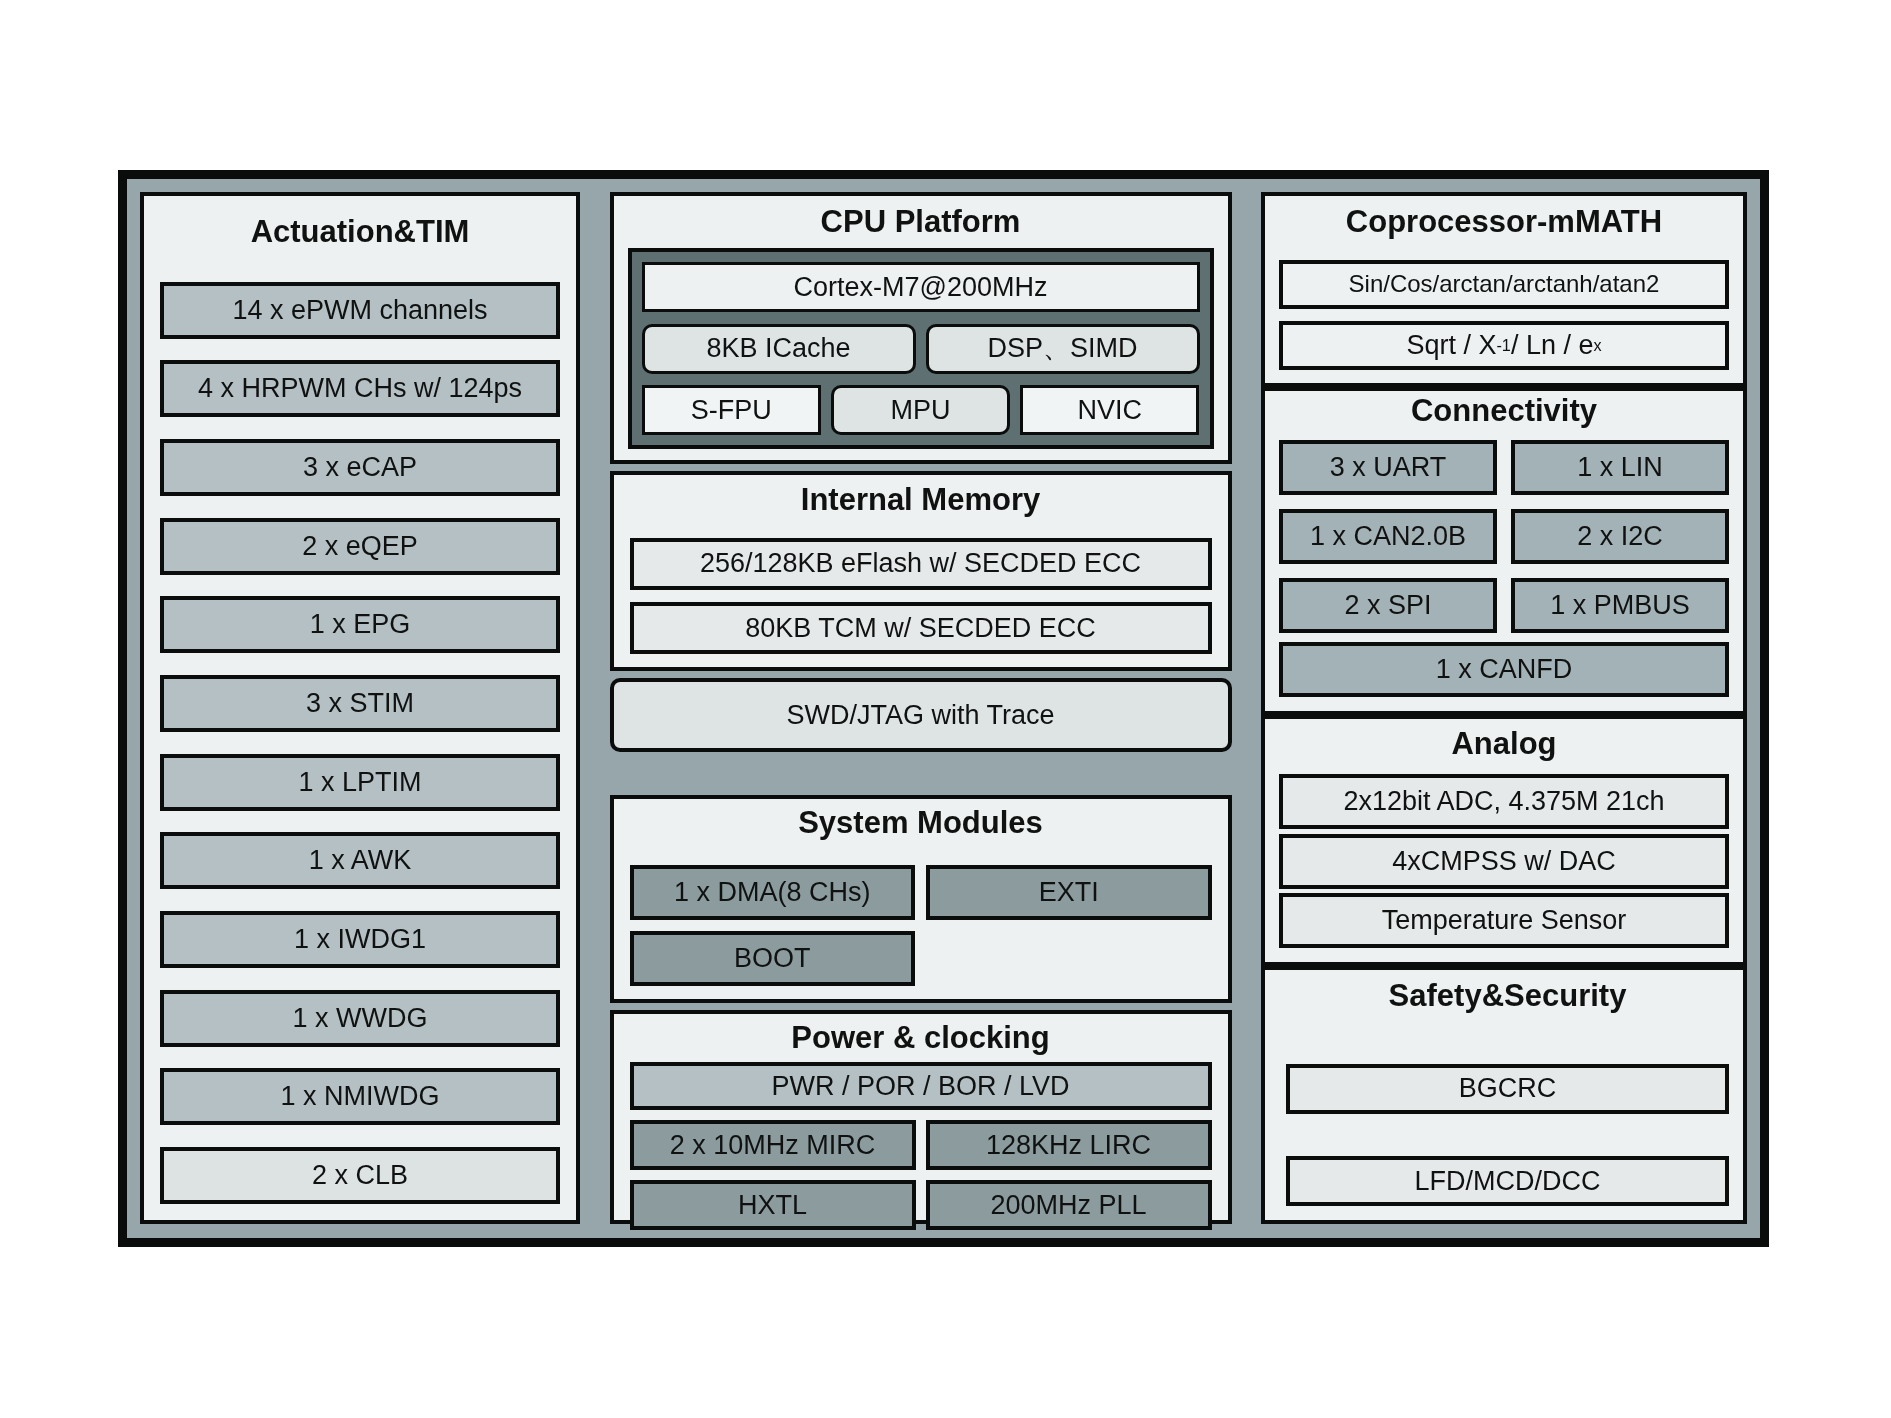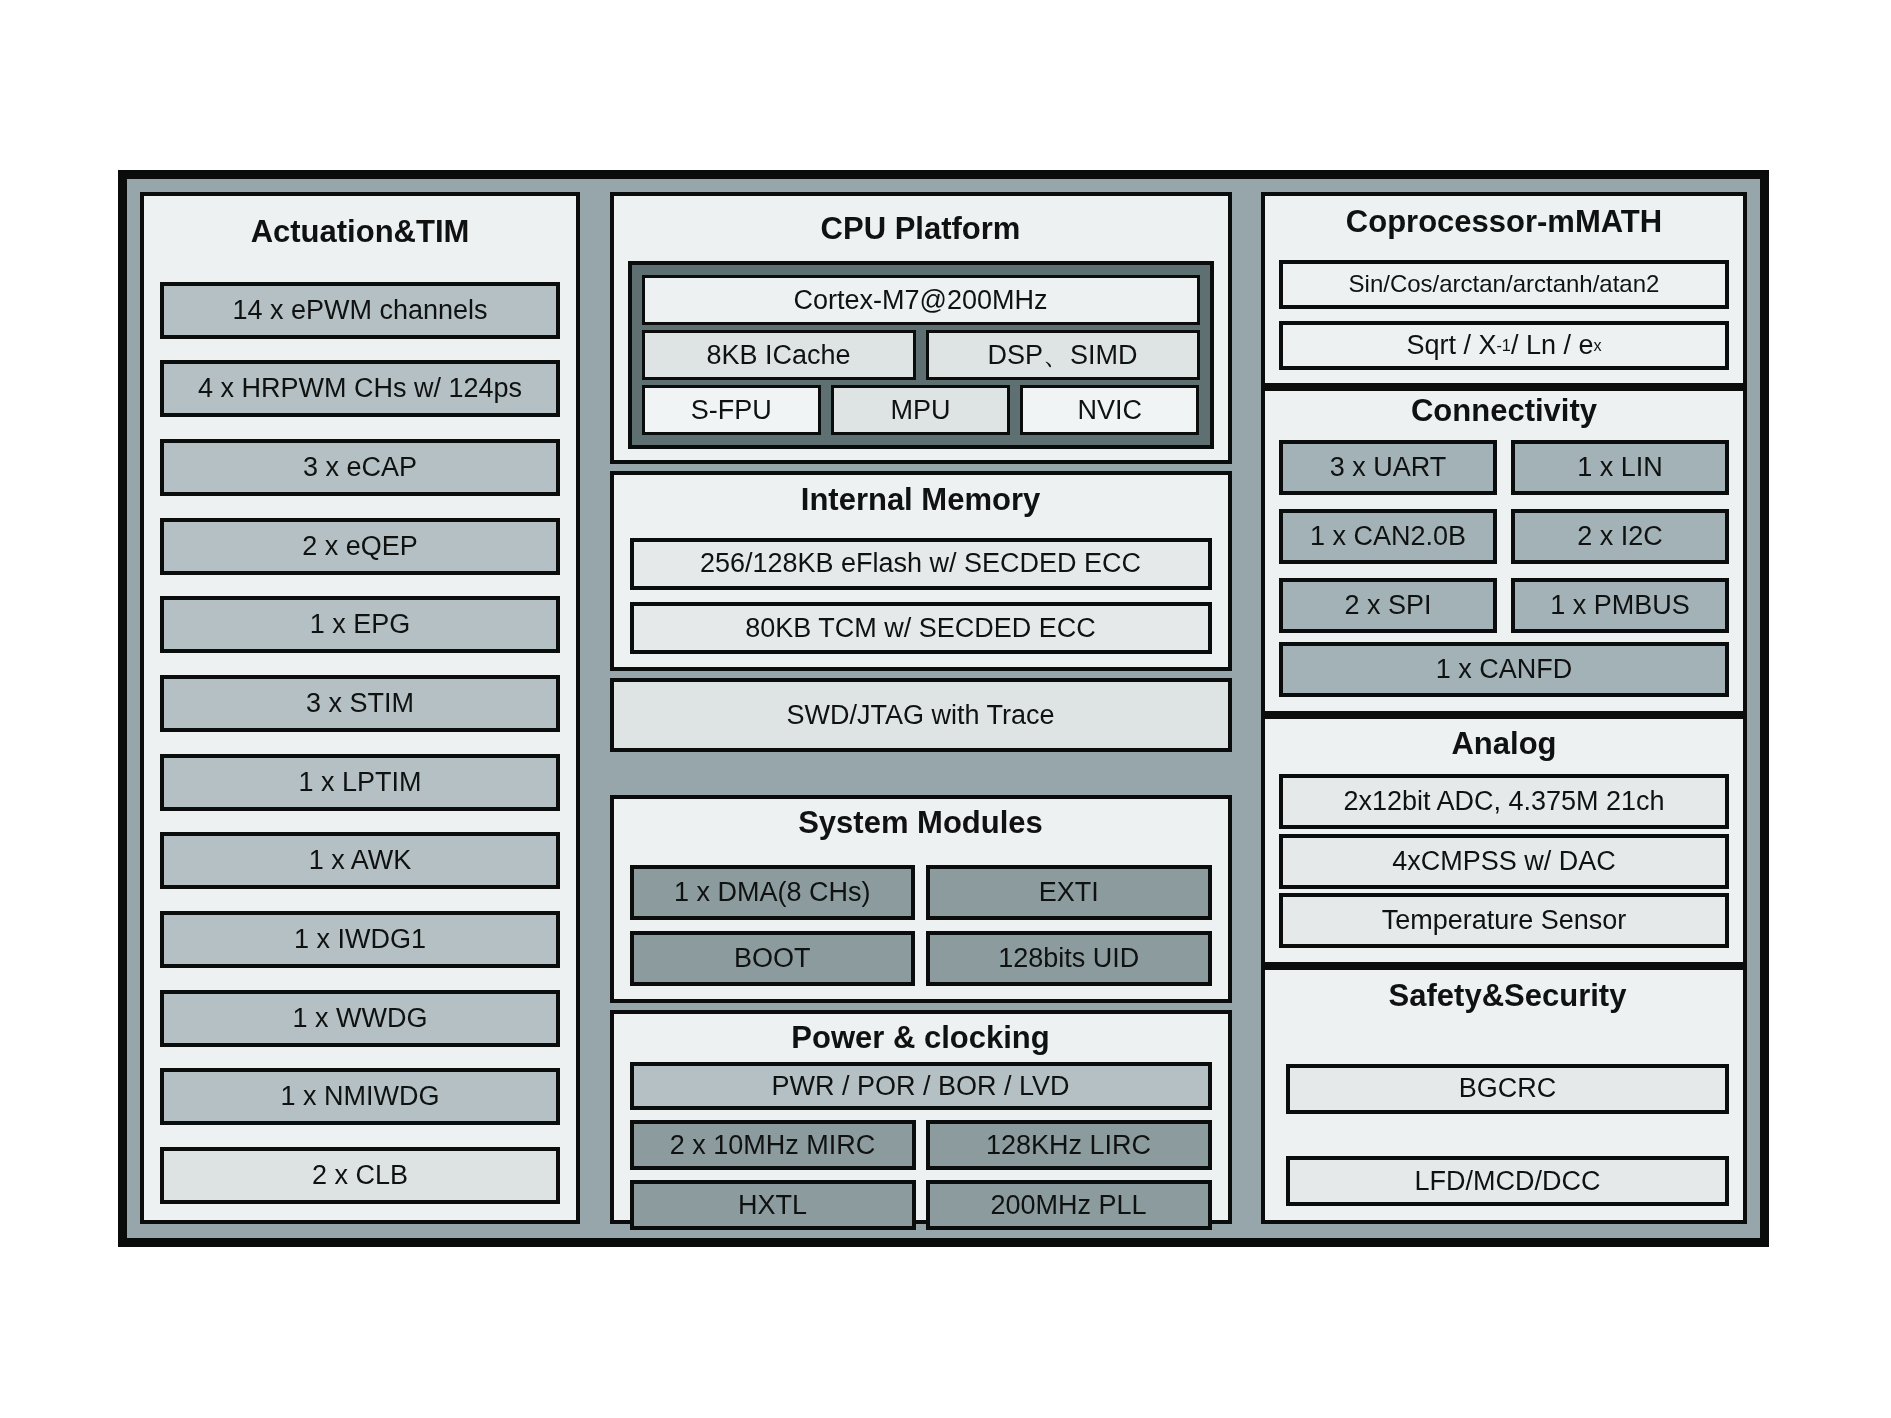--- a/index.html
+++ b/index.html
@@ -40,42 +40,42 @@
     display: flex; align-items: center; justify-content: center;
     font-size: 27px; line-height: 1; text-align: center;
     flex: 0 0 auto;
   }
   .med    { background: #b4c0c3; }   
   .clbbg  { background: #dde2e3; }   
   .mem    { background: #e6e9e9; }   
   .conn   { background: #a3b2b6; }   
   .dark   { background: #8b9b9e; }   
   .lite   { background: #eef1f1; }   
-  .midtone{ background: #dee3e3; }   
+  .midtone{ background: #dee3e3; border-radius: 10px; }   
   .bright { background: #f1f4f4; }   
 
   
   .col-left {
     width: 440px; height: 100%;
   }
   .col-left .panel {
     width: 100%; height: 100%;
     padding: 8px 16px 16px 16px;
     justify-content: space-between;
   }
   .col-left .panel-title { height: 56px; }
   .col-left .box { height: 57px; }
 
   
   .col-mid {
     width: 622px; height: 100%;
     display: flex; flex-direction: column; justify-content: space-between;
   }
   .panel-cpu { height: 272px; padding: 0 14px 11px 14px; }
-  .panel-cpu .panel-title { height: 65px; }
+  .panel-cpu .panel-title { height: 52px; }
   .cpu-frame {
     flex: 1 1 auto;
     background: #5e7072;
     border: 4px solid #0b0d0d;
     padding: 10px;
     display: flex; flex-direction: column; justify-content: space-between;
   }
   .cpu-frame .box { border-width: 3px; height: 50px; }
   .cpu-row2 { display: grid; grid-template-columns: 1fr 1fr; gap: 10px; }
   .cpu-row3 { display: grid; grid-template-columns: 1fr 1fr 1fr; gap: 10px; }
@@ -171,21 +171,20 @@
       </div>
 
       <div class="box midtone swd-strip">SWD/JTAG with Trace</div>
 
       <div class="panel panel-sm">
         <div class="panel-title">System Modules</div>
         <div class="sm-grid">
           <div class="box dark">1 x DMA(8 CHs)</div>
           <div class="box dark">EXTI</div>
           <div class="box dark">BOOT</div>
-          <div class="box dark">128bits UID</div>
         </div>
       </div>
 
       <div class="panel panel-pw">
         <div class="panel-title">Power &amp; clocking</div>
         <div>
           <div class="box med pw-wide">PWR / POR / BOR / LVD</div>
           <div class="pw-grid">
             <div class="box dark">2 x 10MHz MIRC</div>
             <div class="box dark">128KHz LIRC</div>

